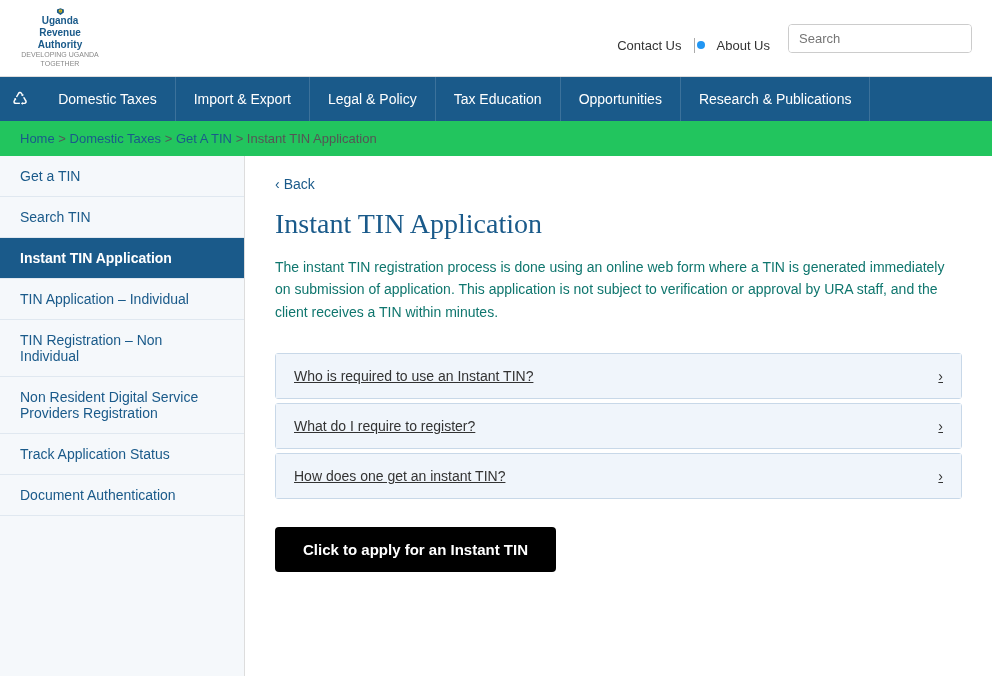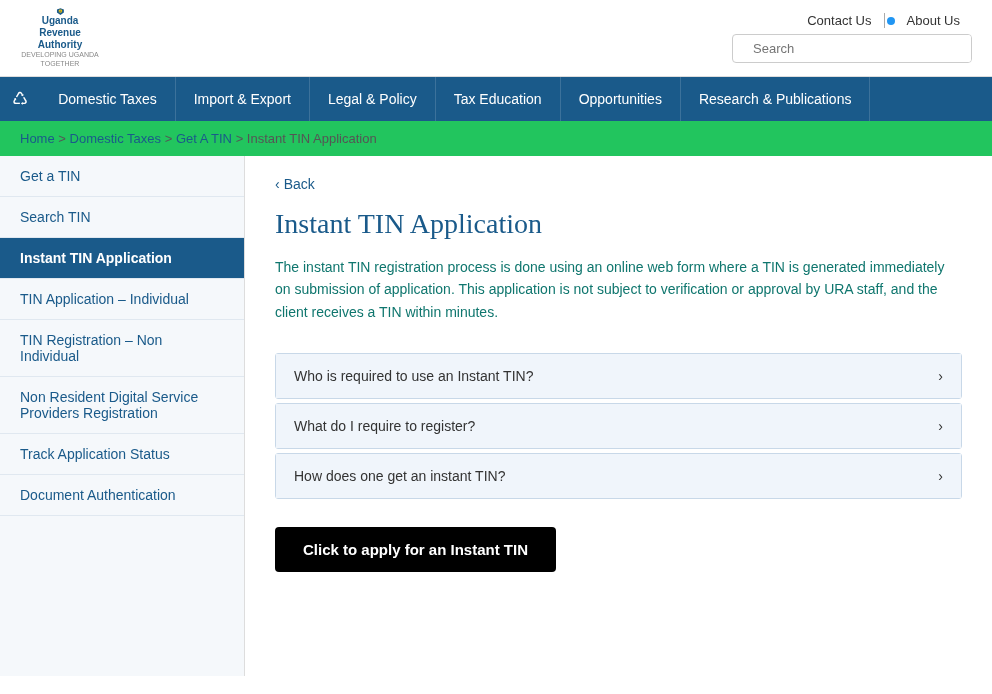--- a/index.html
+++ b/index.html
@@ -26,21 +26,21 @@
       justify-content: center;
     }
     .logo-text {
       font-size: 9px;
       color: #555;
       text-align: center;
       line-height: 1.2;
     }
     .header-right {
       display: flex;
-      flex-direction: column;
+      flex-direction: row;
       align-items: flex-end;
       gap: 6px;
     }
     .header-links {
       display: flex;
       gap: 0;
       align-items: center;
     }
     .header-link {
       color: #333;
@@ -60,22 +60,21 @@
       border-radius: 50%;
       vertical-align: middle;
       margin-left: 2px;
     }
     .search-box {
       display: flex;
       align-items: center;
       border: 1px solid #ccc;
       border-radius: 4px;
       overflow: hidden;
-      width: 240px;
-      padding-left: 10px;
+      width: 184px;
     }
     .search-box input {
       border: none;
       outline: none;
       padding: 6px 10px;
       font-size: 13px;
       width: 100%;
     }
 
     
@@ -172,20 +171,21 @@
       color: #0f766e;
       line-height: 1.6;
       margin-bottom: 30px;
     }
 
     
     .accordion {
       margin-bottom: 4px;
       border: 1px solid #c8d8e8;
       border-radius: 3px;
+      text-decoration: underline;
     }
     .accordion-header {
       padding: 14px 18px;
       font-size: 14px;
       color: #333;
       cursor: pointer;
       background: #f0f5fb;
       display: flex;
       justify-content: space-between;
       align-items: center;

